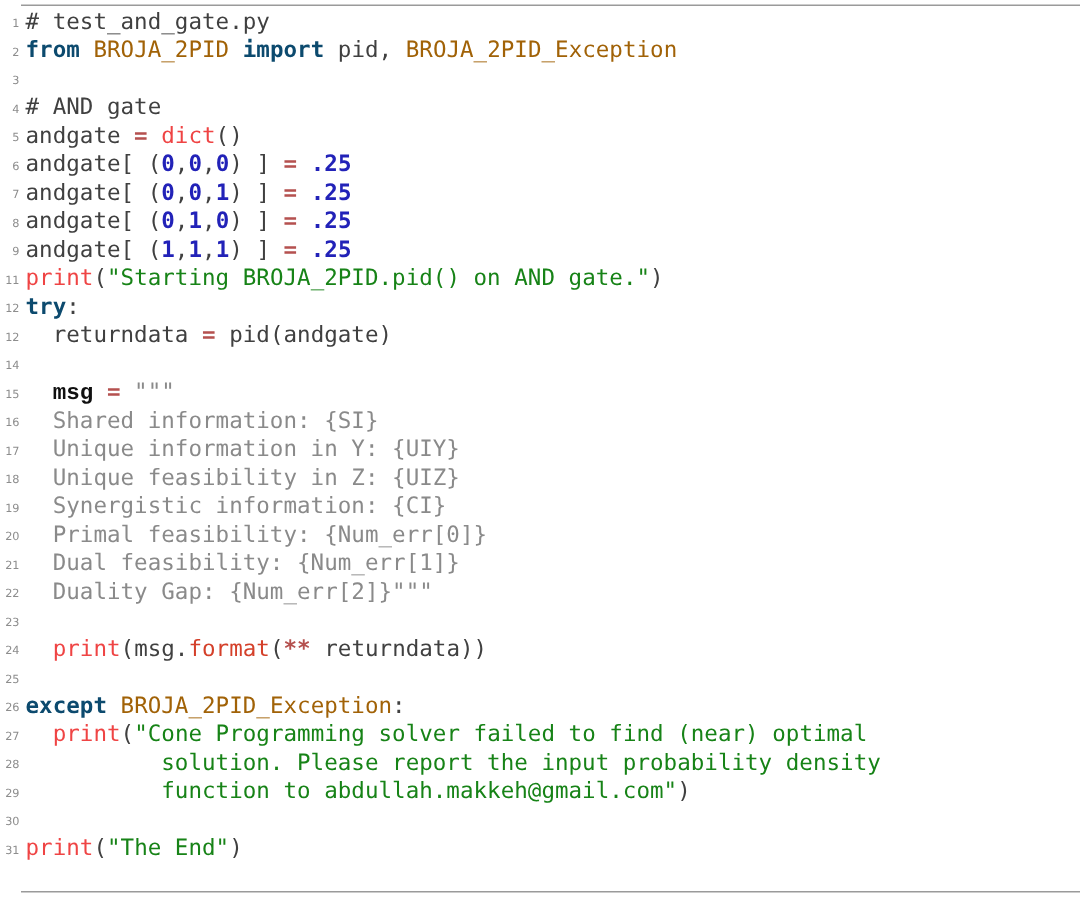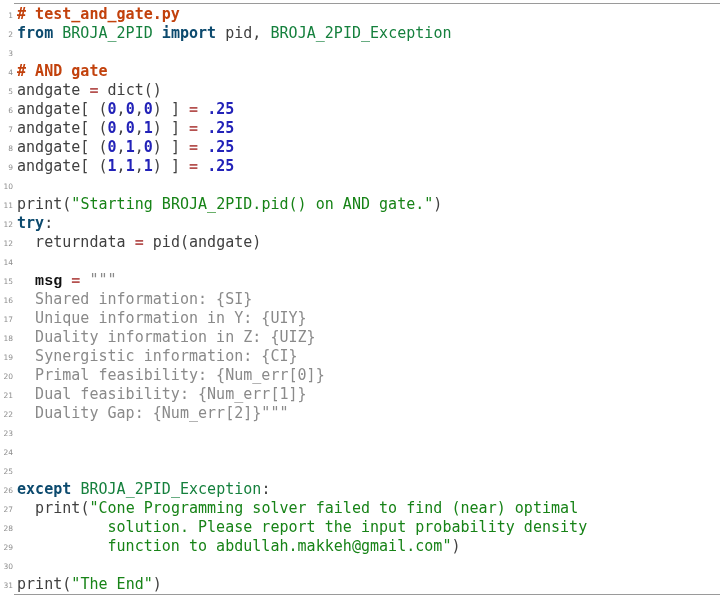--- a/index.html
+++ b/index.html
@@ -61,26 +61,26 @@
 
   .content {
     position: absolute;
     left: 17px;
     top: 0;
     white-space: pre;
     letter-spacing: 0.02px;
   }
 
   
-  .tok-comment  { color: #c2410c; font-weight: bold; }
+  .tok-comment  { color: #404040; }
   .tok-string   { color: #178317; }
   .tok-docstr   { color: #8a8a8a; }
   .tok-keyword  { color: #0c4a6e; font-weight: bold; }
-  .tok-builtin  { color: #404040; margin-top: 38px; }
-  .tok-name     { color: #15803d; }
+  .tok-builtin  { color: #ef4444; margin-top: 38px; }
+  .tok-name     { color: #a16207; }
   .tok-func     { color: #d4402a; }
   .tok-number   { color: #2222b8; font-weight: bold; }
   .tok-op       { color: #b5514f; font-weight: bold; }
   .tok-plain    { color: #404040; }
   .tok-bold     { color: #101010; font-weight: bold; font-family: Liberation Mono, monospace; }
 </style>
 </head>
 <body>
 
 <div id="listing">
@@ -88,35 +88,34 @@
   <div class="code-area">
       <div class="line"><span class="lineno">1</span><span class="content"><span class="tok-comment"># test_and_gate.py</span></span></div>
       <div class="line"><span class="lineno">2</span><span class="content"><span class="tok-keyword">from</span><span class="tok-plain"> </span><span class="tok-name">BROJA_2PID</span><span class="tok-plain"> </span><span class="tok-keyword">import</span><span class="tok-plain"> pid</span><span class="tok-plain">,</span><span class="tok-plain"> </span><span class="tok-name">BROJA_2PID_Exception</span></span></div>
       <div class="line"><span class="lineno">3</span><span class="content"></span></div>
       <div class="line"><span class="lineno">4</span><span class="content"><span class="tok-comment"># AND gate</span></span></div>
       <div class="line"><span class="lineno">5</span><span class="content"><span class="tok-plain">andgate </span><span class="tok-op">=</span><span class="tok-plain"> </span><span class="tok-builtin">dict</span><span class="tok-plain">()</span></span></div>
       <div class="line"><span class="lineno">6</span><span class="content"><span class="tok-plain">andgate[ (</span><span class="tok-number">0</span><span class="tok-plain">,</span><span class="tok-number">0</span><span class="tok-plain">,</span><span class="tok-number">0</span><span class="tok-plain">) ] </span><span class="tok-op">=</span><span class="tok-plain"> </span><span class="tok-number">.25</span></span></div>
       <div class="line"><span class="lineno">7</span><span class="content"><span class="tok-plain">andgate[ (</span><span class="tok-number">0</span><span class="tok-plain">,</span><span class="tok-number">0</span><span class="tok-plain">,</span><span class="tok-number">1</span><span class="tok-plain">) ] </span><span class="tok-op">=</span><span class="tok-plain"> </span><span class="tok-number">.25</span></span></div>
       <div class="line"><span class="lineno">8</span><span class="content"><span class="tok-plain">andgate[ (</span><span class="tok-number">0</span><span class="tok-plain">,</span><span class="tok-number">1</span><span class="tok-plain">,</span><span class="tok-number">0</span><span class="tok-plain">) ] </span><span class="tok-op">=</span><span class="tok-plain"> </span><span class="tok-number">.25</span></span></div>
       <div class="line"><span class="lineno">9</span><span class="content"><span class="tok-plain">andgate[ (</span><span class="tok-number">1</span><span class="tok-plain">,</span><span class="tok-number">1</span><span class="tok-plain">,</span><span class="tok-number">1</span><span class="tok-plain">) ] </span><span class="tok-op">=</span><span class="tok-plain"> </span><span class="tok-number">.25</span></span></div>
-      <div class="line"><span class="lineno">10</span><span class="content"></span></div>
       <div class="line"><span class="lineno">11</span><span class="content"><span class="tok-builtin">print</span><span class="tok-plain">(</span><span class="tok-string">"Starting BROJA_2PID.pid() on AND gate."</span><span class="tok-plain">)</span></span></div>
       <div class="line"><span class="lineno">12</span><span class="content"><span class="tok-keyword">try</span><span class="tok-plain">:</span></span></div>
       <div class="line"><span class="lineno">12</span><span class="content"><span class="tok-plain">  returndata </span><span class="tok-op">=</span><span class="tok-plain"> pid(andgate)</span></span></div>
       <div class="line"><span class="lineno">14</span><span class="content"></span></div>
       <div class="line"><span class="lineno">15</span><span class="content"><span class="tok-plain">  </span><span class="tok-bold">msg</span><span class="tok-plain"> </span><span class="tok-op">=</span><span class="tok-plain"> </span><span class="tok-docstr">"""</span></span></div>
       <div class="line"><span class="lineno">16</span><span class="content"><span class="tok-docstr">  Shared information: {SI}</span></span></div>
       <div class="line"><span class="lineno">17</span><span class="content"><span class="tok-docstr">  Unique information in Y: {UIY}</span></span></div>
-      <div class="line"><span class="lineno">18</span><span class="content"><span class="tok-docstr">  Duality information in Z: {UIZ}</span></span></div>
+      <div class="line"><span class="lineno">18</span><span class="content"><span class="tok-docstr">  Unique feasibility in Z: {UIZ}</span></span></div>
       <div class="line"><span class="lineno">19</span><span class="content"><span class="tok-docstr">  Synergistic information: {CI}</span></span></div>
       <div class="line"><span class="lineno">20</span><span class="content"><span class="tok-docstr">  Primal feasibility: {Num_err[0]}</span></span></div>
       <div class="line"><span class="lineno">21</span><span class="content"><span class="tok-docstr">  Dual feasibility: {Num_err[1]}</span></span></div>
       <div class="line"><span class="lineno">22</span><span class="content"><span class="tok-docstr">  Duality Gap: {Num_err[2]}"""</span></span></div>
       <div class="line"><span class="lineno">23</span><span class="content"></span></div>
-      <div class="line"><span class="lineno">24</span></div>
+      <div class="line"><span class="lineno">24</span><span class="content"><span class="tok-plain">  </span><span class="tok-builtin">print</span><span class="tok-plain">(msg.</span><span class="tok-func">format</span><span class="tok-plain">(</span><span class="tok-op">**</span><span class="tok-plain"> returndata))</span></span></div>
       <div class="line"><span class="lineno">25</span><span class="content"></span></div>
       <div class="line"><span class="lineno">26</span><span class="content"><span class="tok-keyword">except</span><span class="tok-plain"> </span><span class="tok-name">BROJA_2PID_Exception</span><span class="tok-plain">:</span></span></div>
       <div class="line"><span class="lineno">27</span><span class="content"><span class="tok-plain">  </span><span class="tok-builtin">print</span><span class="tok-plain">(</span><span class="tok-string">"Cone Programming solver failed to find (near) optimal</span></span></div>
       <div class="line"><span class="lineno">28</span><span class="content"><span class="tok-string">          solution. Please report the input probability density</span></span></div>
       <div class="line"><span class="lineno">29</span><span class="content"><span class="tok-string">          function to abdullah.makkeh@gmail.com"</span><span class="tok-plain">)</span></span></div>
       <div class="line"><span class="lineno">30</span><span class="content"></span></div>
       <div class="line"><span class="lineno">31</span><span class="content"><span class="tok-builtin">print</span><span class="tok-plain">(</span><span class="tok-string">"The End"</span><span class="tok-plain">)</span></span></div>
     </div>
   <div class="rule rule-bottom"></div>
 </div>

